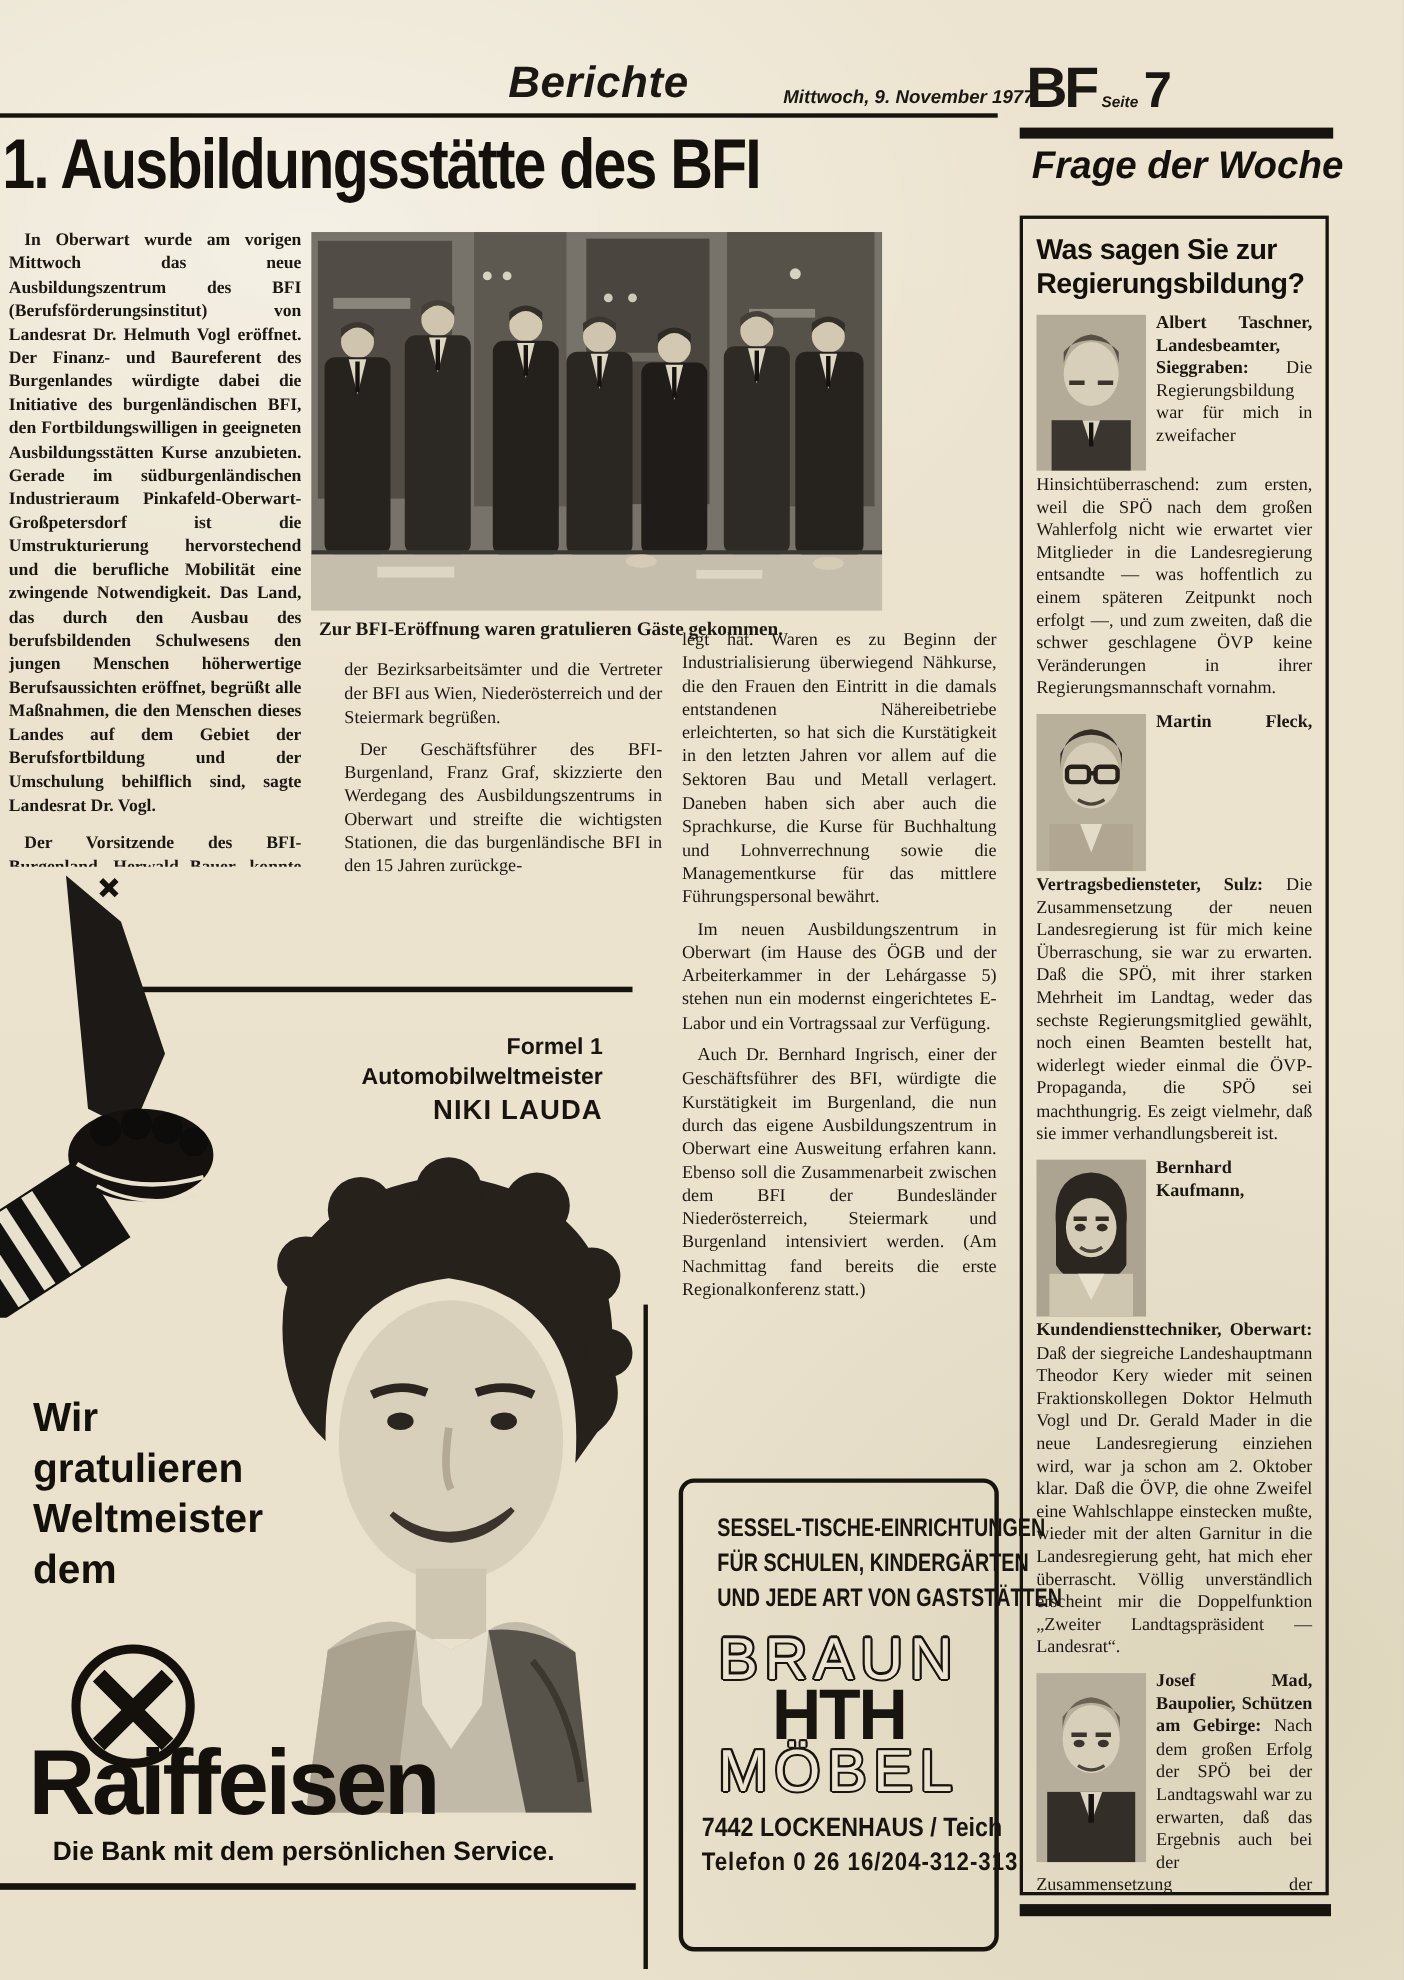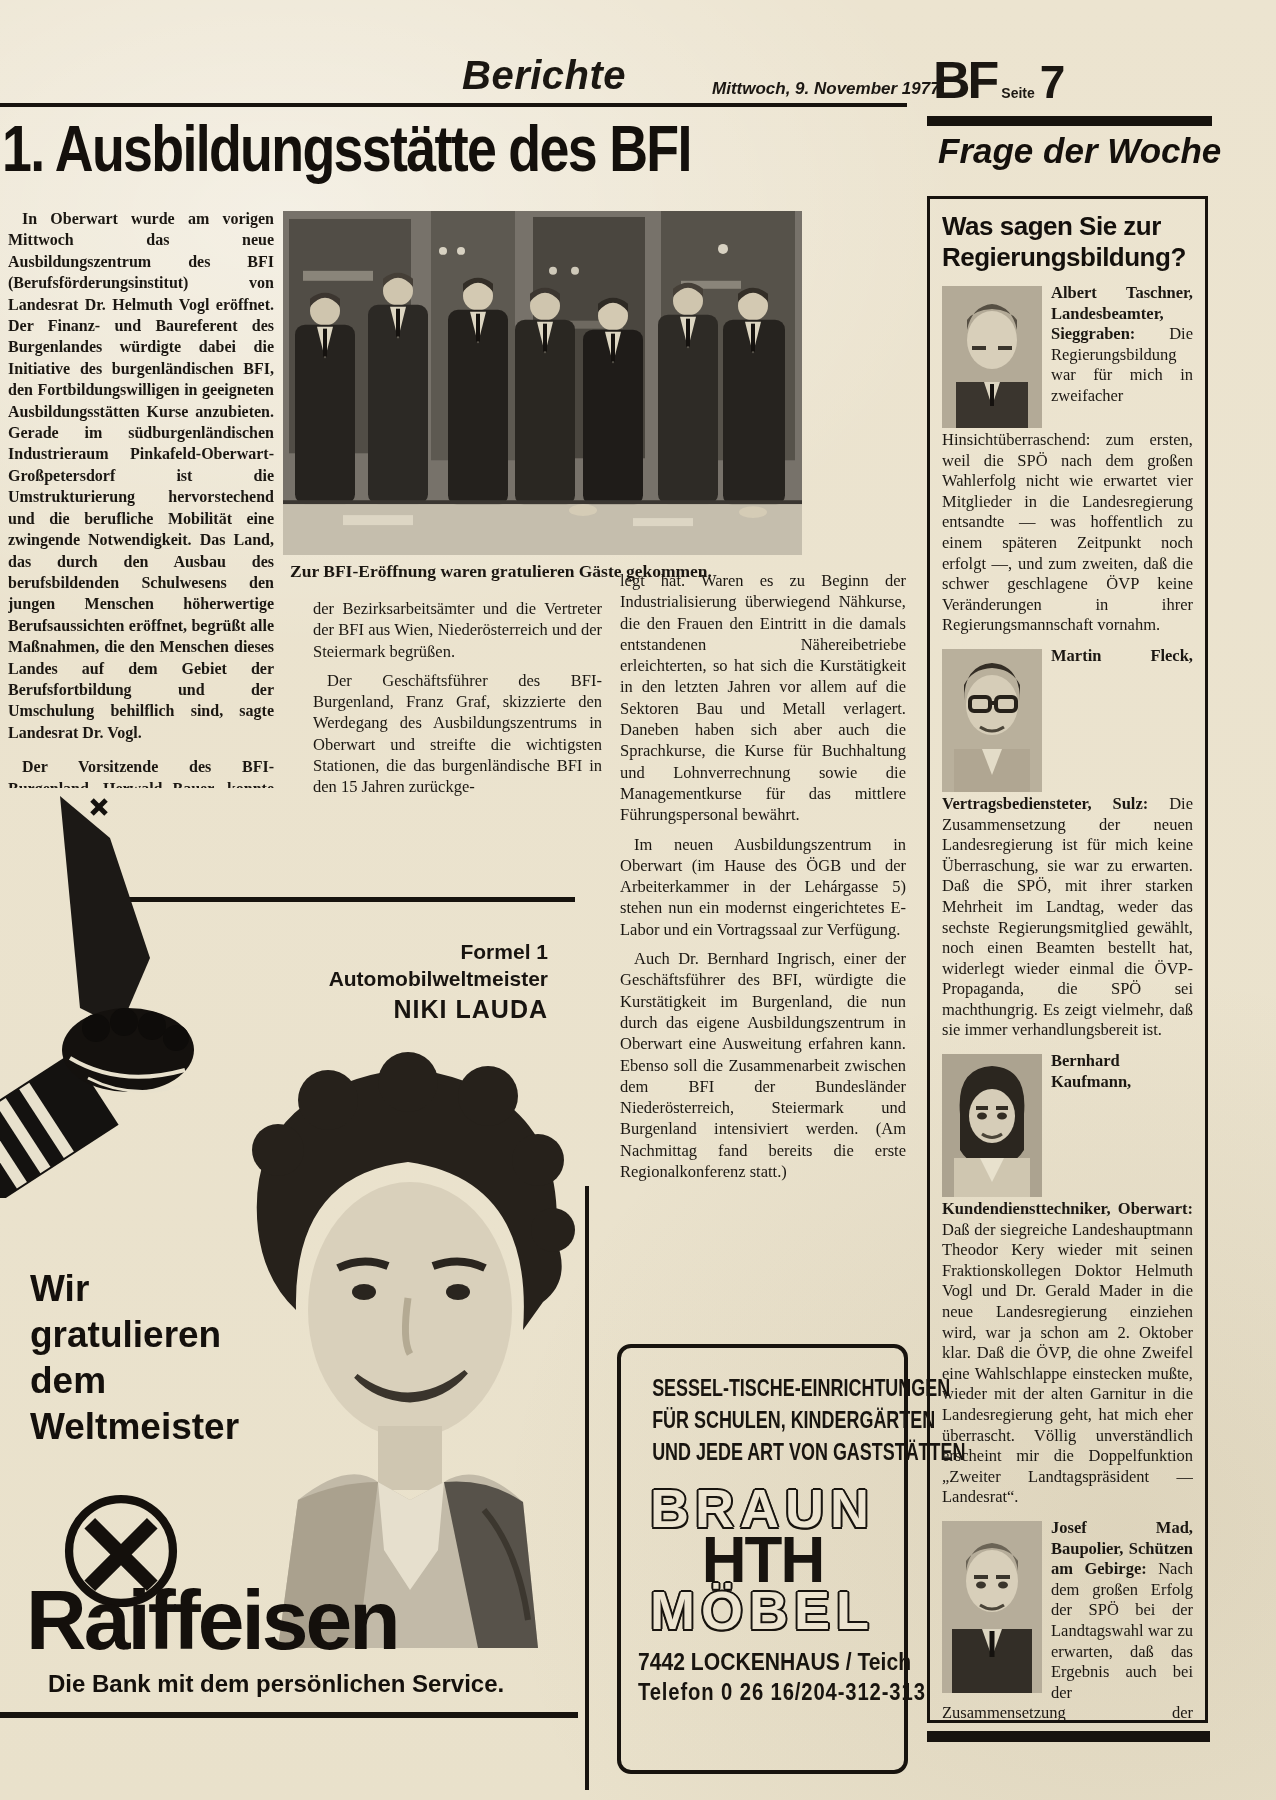--- a/index.html
+++ b/index.html
@@ -11,21 +11,21 @@
       radial-gradient(900px 800px at 88% 85%, rgba(118,96,52,.10), rgba(0,0,0,0) 70%),
       linear-gradient(#ece4d0,#e9e1cb);
     padding-left: 15px;
   }
   .abs{position:absolute;}
   
   .hdr-section{left:462px;top:55px;font:bold italic 40px/1 "Liberation Sans",sans-serif;letter-spacing:.5px;}
   .hdr-date{left:712px;top:80px;font:bold italic 17px/1 "Liberation Sans",sans-serif;}
   .masthead{left:933px;top:50px;display:flex;align-items:baseline;gap:5px;font-family:"Liberation Sans",sans-serif;}
   .masthead .bf{font-size:52px;font-weight:bold;letter-spacing:-3px;}
-  .masthead .seite{font-size:14px;font-weight:bold;}
+  .masthead .seite{font-size:14px;font-weight:bold;font-style:italic;}
   .masthead .pno{font-size:46px;font-weight:bold;}
   .hdr-rule{left:0;top:103px;width:907px;height:4px;background:#17130e;}
   
   .headline{left:2px;top:114px;margin:0;white-space:nowrap;font:bold 64px/1.1 "Liberation Sans",sans-serif;
     letter-spacing:-2px;transform:scaleX(.84);transform-origin:left top;color:#14100c;}
   .leadcol{left:8px;top:208px;width:266px;height:580px;overflow:hidden;
     font:bold 16px/21.4px "Liberation Serif",serif;text-align:justify;}
   .leadcol p{margin:0 0 13px 0;text-indent:14px;}
   .mainphoto{left:283px;top:211px;width:519px;height:344px;}
   .caption{left:290px;top:560px;width:515px;font:bold 17.5px/22px "Liberation Serif",serif;}
@@ -46,21 +46,21 @@
   .slogan span{display:block;}
   .rlogo{left:62px;top:1492px;width:118px;height:118px;}
   .rbrand{left:26px;top:1578px;font:bold 84px/1 "Liberation Sans",sans-serif;letter-spacing:-3px;color:#14100c;}
   .rtag{left:28px;top:1672px;font:bold 24px/1 "Liberation Sans",sans-serif;color:#14100c;margin-left:20px;}
   .ad-rule-bottom{left:0;top:1712px;width:578px;height:6px;background:#17130e;}
   .divider-v{left:585px;top:1186px;width:4px;height:604px;background:#17130e;}
   
   .braun-box{left:617px;top:1344px;width:291px;height:430px;box-sizing:border-box;border:4px solid #17130e;
     border-radius:14px;padding-top:24px;text-align:center;font-family:"Liberation Sans",sans-serif;color:#18140f;}
   .braun-box .cline{display:block;font-size:23px;font-weight:bold;line-height:32px;transform:scaleX(.78);white-space:nowrap;}
-  .outline-txt{display:block;font-size:54px;font-weight:bold;letter-spacing:6px;line-height:56px;color:#ece4d0;
+  .outline-txt{display:block;font-size:54px;font-weight:normal;letter-spacing:6px;line-height:56px;color:#ece4d0;
     text-shadow:2px 0 #18140f,-2px 0 #18140f,0 2px #18140f,0 -2px #18140f,1.5px 1.5px #18140f,-1.5px -1.5px #18140f,1.5px -1.5px #18140f,-1.5px 1.5px #18140f;}
   .braun-box .hth{display:block;font-size:62px;font-weight:bold;letter-spacing:-2px;line-height:56px;margin:-4px 0 -6px 0;transform:scaleY(1.05);}
   .braun-box .addr{display:block;margin-top:10px;font-size:24px;font-weight:bold;transform:scaleX(.88);white-space:nowrap;}
   .braun-box .tel{display:block;margin-top:3px;font-size:23px;font-weight:bold;letter-spacing:1px;transform:scaleX(.88);white-space:nowrap;}
   
   .fdw-bar{left:927px;top:116px;width:285px;height:10px;background:#17130e;}
   .fdw-title{left:938px;top:130px;font:bold italic 35px/1.2 "Liberation Sans",sans-serif;color:#14100c;}
   .fdw-box{left:927px;top:196px;width:281px;height:1527px;box-sizing:border-box;border:3px solid #17130e;
     padding:10px 12px;overflow:hidden;}
   .fdw-box h2{margin:2px 0 10px 0;font:bold 26px/31px "Liberation Sans",sans-serif;letter-spacing:-.5px;color:#14100c;}
@@ -211,22 +211,22 @@
     <path d="M60,470 Q110,430 140,452 L172,470 L206,452 Q240,430 285,472 L300,618 L40,618 Z" fill="#c2baa8"></path>
     <path d="M140,452 L172,470 L206,452 L200,520 L172,560 L146,520 Z" fill="#e6dfcd"></path>
     <path d="M60,470 Q100,452 140,452 L120,618 L40,618 Z" fill="#aaa18e"></path>
     <path d="M285,472 Q250,448 206,452 L240,618 L300,618 Z" fill="#57524a"></path>
     <path d="M246,480 Q280,520 290,590" stroke="#3c372f" stroke-width="6" fill="none"></path>
   </svg>
 
   <div class="abs slogan">
     <span>Wir</span>
     <span>gratulieren</span>
+    <span>Weltmeister</span>
     <span>dem</span>
-    <span>Weltmeister</span>
   </div>
 
   <svg class="abs rlogo" viewBox="0 0 100 100">
     <circle cx="50" cy="50" r="44" fill="none" stroke="#14100c" stroke-width="7"></circle>
     <path d="M28,22 L50,44 L72,22 L81,31 L59,53 L81,75 L72,84 L50,62 L28,84 L19,75 L41,53 L19,31 Z" fill="#14100c"></path>
   </svg>
 
   <div class="abs rbrand">Raiffeisen</div>
   <div class="abs rtag">Die Bank mit dem persönlichen Service.</div>
   <div class="abs ad-rule-bottom"></div>

